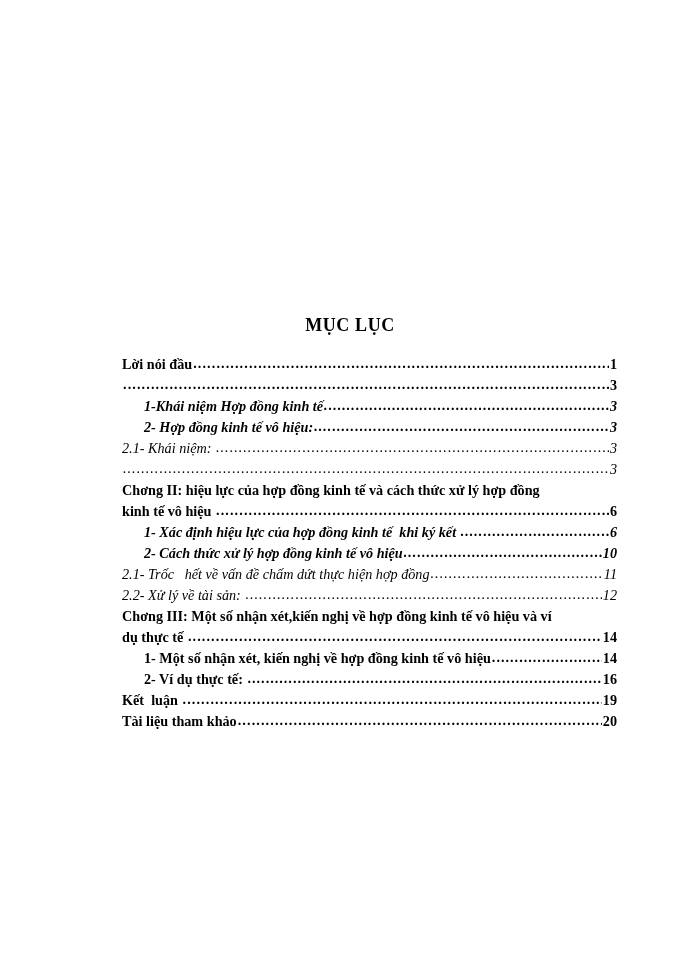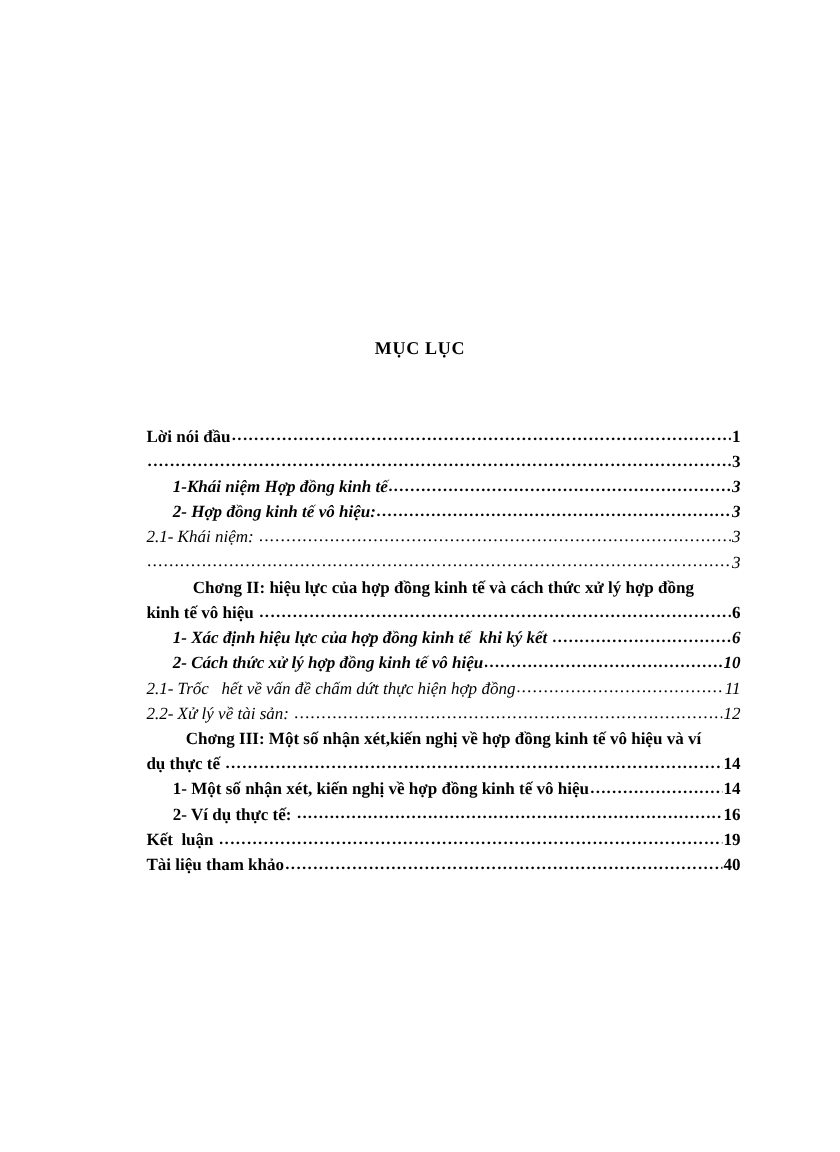--- a/index.html
+++ b/index.html
@@ -20,25 +20,25 @@
 
   .page {
     position: absolute;
     inset: 0;
     background: #ffffff;
   }
 
   
   .doc-title {
     position: absolute;
-    top: 283px;
+    top: 316px;
     left: 0;
     width: 700px;
     text-align: center;
-    font-size: 15px;
+    font-size: 18px;
     font-weight: bold;
     letter-spacing: 0.6px;
     line-height: 1.1;
   }
 
   
   .toc {
     position: absolute;
     top: 354px;
     left: 122px;
@@ -81,21 +81,20 @@
   .pageno {
     flex: 0 0 auto;
     text-align: right;
     white-space: pre;
   }
 
   
   .wrap-head {
     display: block;
     white-space: nowrap;
-    text-align: center;
   }
 
   
   .lvl0 { font-weight: bold; font-style: normal; margin-left: 0px; }
   .lvl1 { font-weight: bold; font-style: italic; margin-left: 22px; }
   .lvl1u{ font-weight: bold; font-style: normal; margin-left: 22px; }
   .lvl2 { font-weight: normal; font-style: italic; }
 
   .lvl1 .leader, .lvl1u .leader { letter-spacing: 1.0px; }
   .lvl2 .leader { letter-spacing: 1.0px; }
@@ -210,18 +209,18 @@
         <div class="row">
           <span class="etext">Kết  luận </span>
           <span class="leader"></span>
           <span class="pageno">19</span>
         </div>
       </div>
       <div class="toc-entry lvl0">
         <div class="row">
           <span class="etext">Tài liệu tham khảo</span>
           <span class="leader"></span>
-          <span class="pageno">40</span>
+          <span class="pageno">20</span>
         </div>
       </div>
     </div>
 
 </div>
 
 </body></html>

